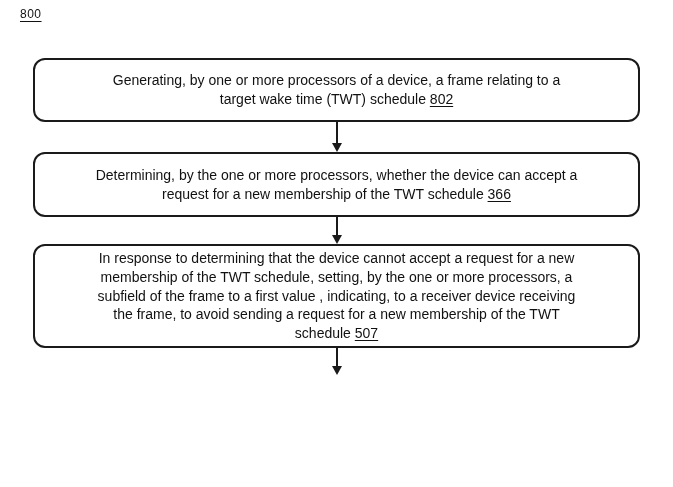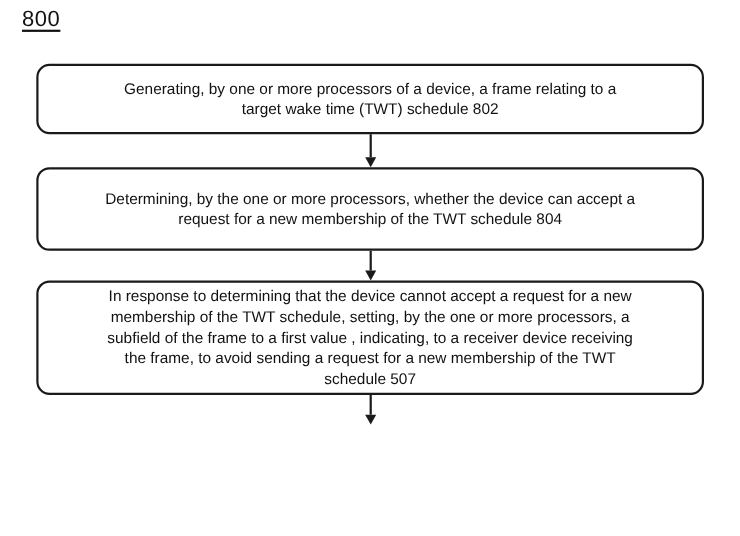--- a/index.html
+++ b/index.html
@@ -7,21 +7,21 @@
     width: 673px; height: 487px;
     background: #ffffff;
     font-family: "Liberation Sans", sans-serif;
     color: #111111;
     position: relative;
     overflow: hidden;
   }
   .fig-label {
     position: absolute;
     left: 20px; top: 7px;
-    font-size: 20px;
+    font-size: 12px;
     text-decoration: underline;
     text-underline-offset: 3px;
     letter-spacing: 0.5px;
   }
   .flow {
     position: absolute;
     left: 33px; top: 58px;
     width: 607px;
     display: flex;
     flex-direction: column;
@@ -35,23 +35,24 @@
     display: flex;
     align-items: center;
     justify-content: center;
     text-align: center;
     padding: 18px 12px;
     font-size: 14px;
     line-height: 1.35;
   }
   .step-text { margin: 0; white-space: pre-line; }
   .h64  { height: 64px; }
-  .h67  { height: 76px; align-items: center; }
+  .h67  { height: 65px; align-items: center; }
   .h124 { height: 104px; }
   .ref {
+    text-decoration: underline;
     text-underline-offset: 2px;
     margin-top: 40px;
   }
   .arrow {
     display: flex;
     flex-direction: column;
     align-items: center;
   }
   .gap30 { height: 30px; }
   .gap27 { height: 27px; }
@@ -75,21 +76,21 @@
 target wake time (TWT) schedule</span> <span class="ref">802</span></div>
   </div>
 
   <div class="arrow gap30">
     <div class="arrow-shaft"></div>
     <div class="arrow-head"></div>
   </div>
 
   <div class="step-box h67">
     <div class="step-text"><span>Determining, by the one or more processors, whether the device can accept a
-request for a new membership of the TWT schedule</span> <span class="ref">804</span></div>
+request for a new membership of the TWT schedule</span> <span class="ref">366</span></div>
   </div>
 
   <div class="arrow gap27">
     <div class="arrow-shaft"></div>
     <div class="arrow-head"></div>
   </div>
 
   <div class="step-box h124">
     <div class="step-text"><span>In response to determining that the device cannot accept a request for a new
 membership of the TWT schedule, setting, by the one or more processors, a

